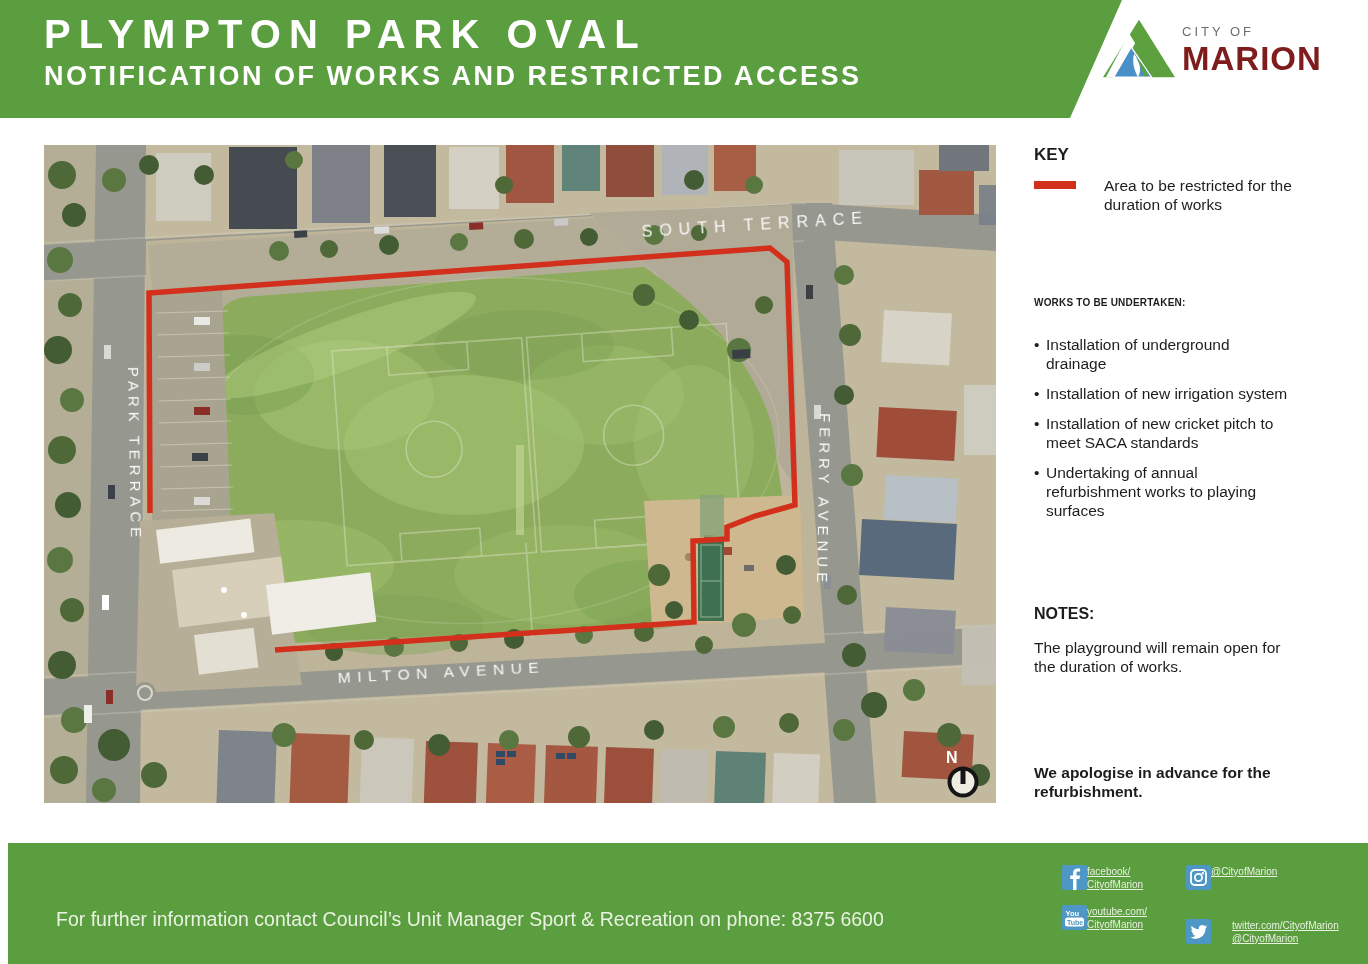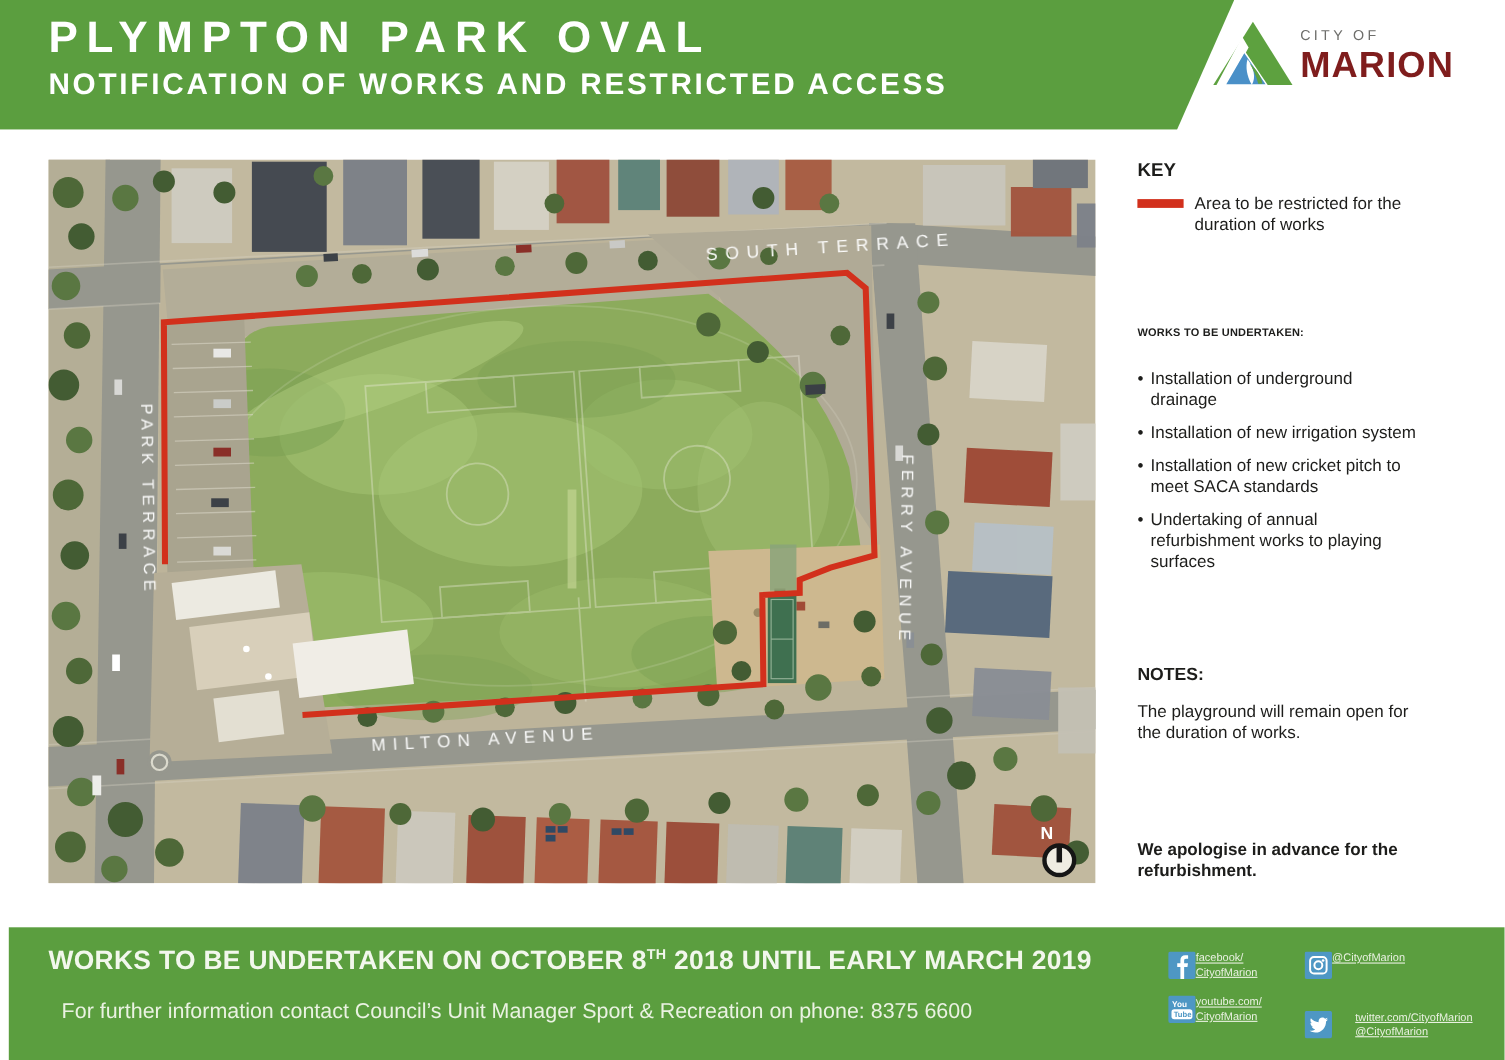--- a/index.html
+++ b/index.html
@@ -18,21 +18,21 @@
   .logo-marion{font-size:33px;font-weight:bold;letter-spacing:1px;color:#7f1d1d;margin-top:1px;}
   
   .map{position:absolute;left:44px;top:145px;width:952px;height:658px;display:block;}
   .map text{font-family:"Liberation Sans",sans-serif;}
   
   .panel{position:absolute;left:1034px;top:145px;width:305px;}
   .panel .abs{position:absolute;left:0;}
   .key-heading{top:0;font-size:17px;font-weight:bold;}
   .key-row{top:31px;display:flex;align-items:flex-start;}
   .key-swatch{width:42px;height:8px;margin-top:5px;flex:0 0 auto;}
-  .key-text{margin-left:10px;font-size:15.5px;line-height:19px;}
+  .key-text{margin-left:28px;font-size:15.5px;line-height:19px;}
   .works-heading{top:152px;font-size:10px;font-weight:bold;letter-spacing:.2px;}
   .works-list{top:190px;width:300px;}
   .bullet-row{display:flex;margin-bottom:11px;font-size:15.5px;line-height:19px;}
   .bullet-dot{flex:0 0 12px;}
   .notes-heading{top:460px;font-size:16px;font-weight:bold;}
   .notes-body{top:493px;font-size:15.5px;line-height:19px;}
   .apology{top:618px;font-size:15.5px;font-weight:bold;line-height:19px;}
   .pre{white-space:pre-line;}
   
   .footer{position:absolute;left:8px;top:843px;width:1360px;height:121px;}
@@ -361,21 +361,20 @@
       </div>
     </div>
     <div class="abs notes-heading">NOTES:</div>
     <div class="abs notes-body pre">The playground will remain open for
 the duration of works.</div>
     <div class="abs apology pre">We apologise in advance for the
 refurbishment.</div>
   </div>
 
   <div class="footer brand-bg" style="background: rgb(91, 158, 63);">
-    <div class="footer-headline"><span>WORKS TO BE UNDERTAKEN ON OCTOBER 8</span><sup>TH</sup><span> 2018 UNTIL EARLY MARCH 2019</span></div>
     <div class="footer-info">For further information contact Council’s Unit Manager Sport &amp; Recreation on phone: 8375 6600</div>
 
     <div class="social-item si-1">
       <svg width="25" height="25" viewBox="0 0 25 25">
         <rect width="25" height="25" rx="2" fill="#4e97c4"></rect>
         <path d="M14.5 25 V14 h3l.5-3.4h-3.5V8.3c0-1 .3-1.7 1.8-1.7h1.8V3.6c-.3 0-1.4-.1-2.6-.1-2.6 0-4.4 1.6-4.4 4.5v2.6H8.2V14h2.9v11z" fill="#ffffff"></path>
       </svg>
       <span class="social-label pre">facebook/
 CityofMarion</span>
     </div>

